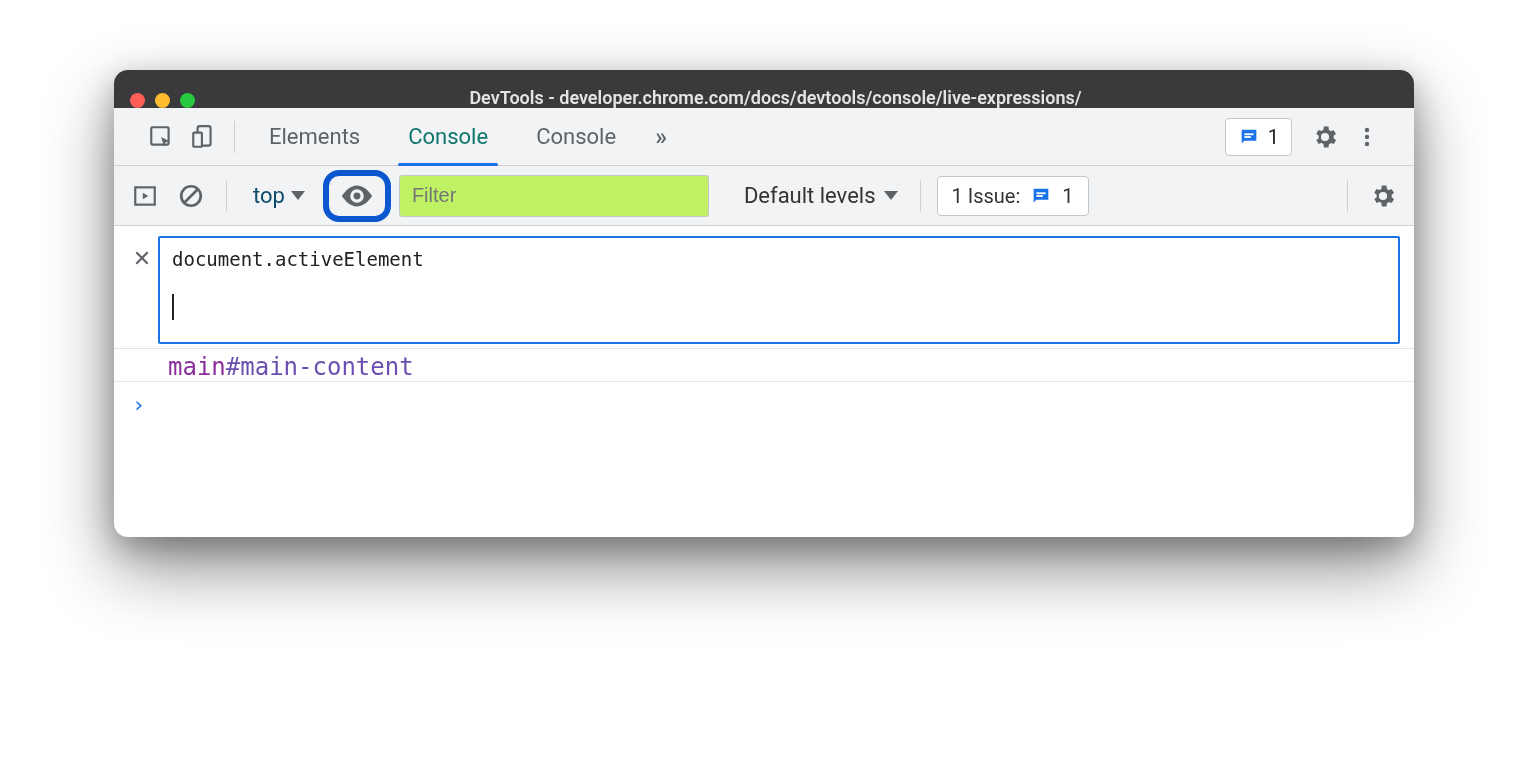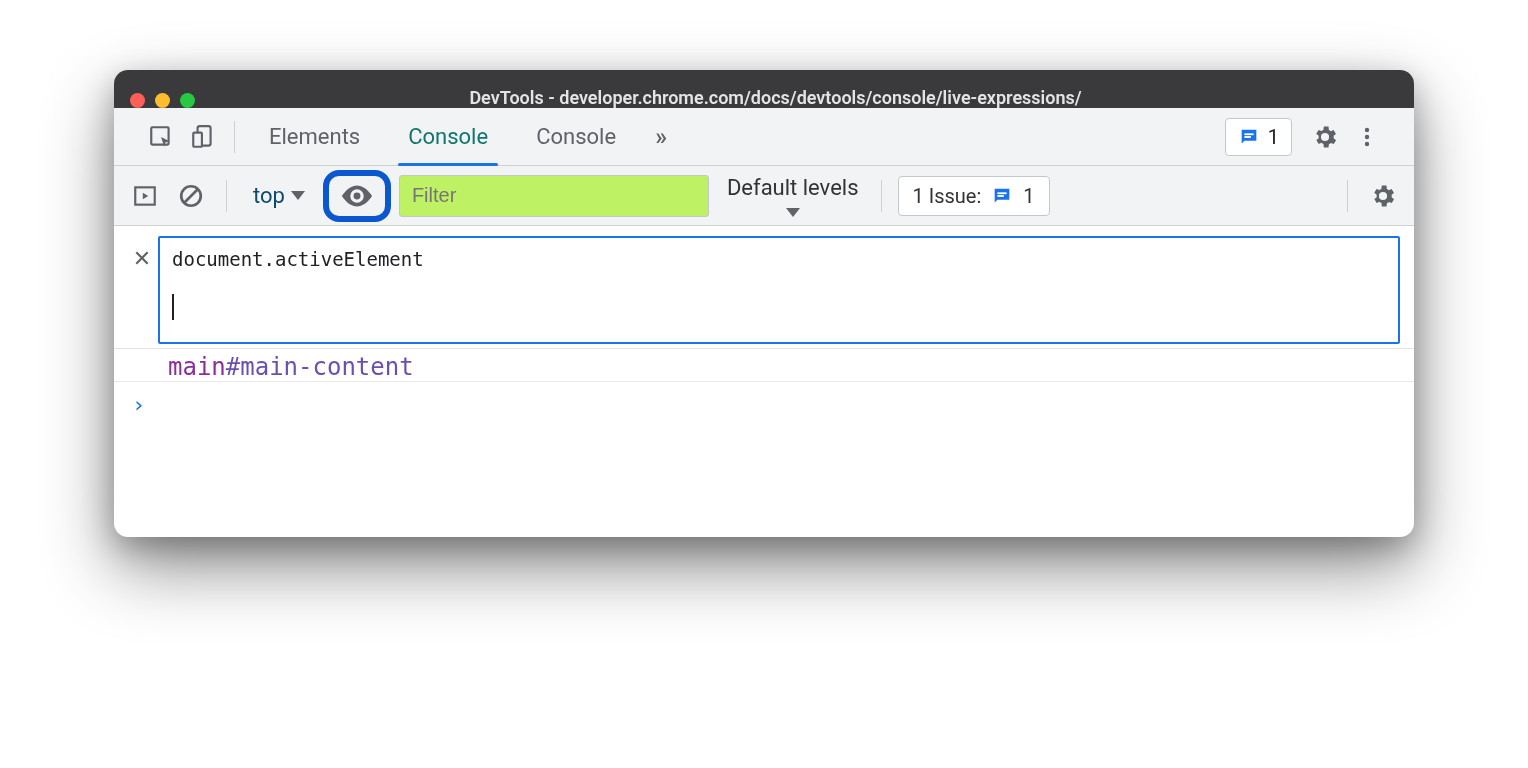--- a/index.html
+++ b/index.html
@@ -91,21 +91,21 @@
     width:68px; height:52px; border:6px solid #0b57d0; border-radius:16px;
     display:flex; align-items:center; justify-content:center;
     background:#f1f3f4; color:#5f6368;
   }
   .filter-input{
     width: 310px; height:42px; border:1px solid #c4c7c9; border-radius:3px;
     background:#bef264; font-size:20px; padding:0 12px; color:#5f6368;
   }
   .levelsel{
     display:flex; align-items:center; gap:8px; font-size:22px; color:#333;
-    margin-left:10px; cursor:pointer;flex-direction:column;
+    margin-left:27px; cursor:pointer;
   }
   .issues-chip{
     display:flex; align-items:center; gap:10px;
     border:1px solid #c4c7c9; border-radius:4px;
     height:40px; padding:0 14px; font-size:20px; color:#333; background:#fff; cursor:pointer;
   }
   
   .live-area{
     display:flex; align-items:flex-start;
     padding:10px 14px 4px 12px;

